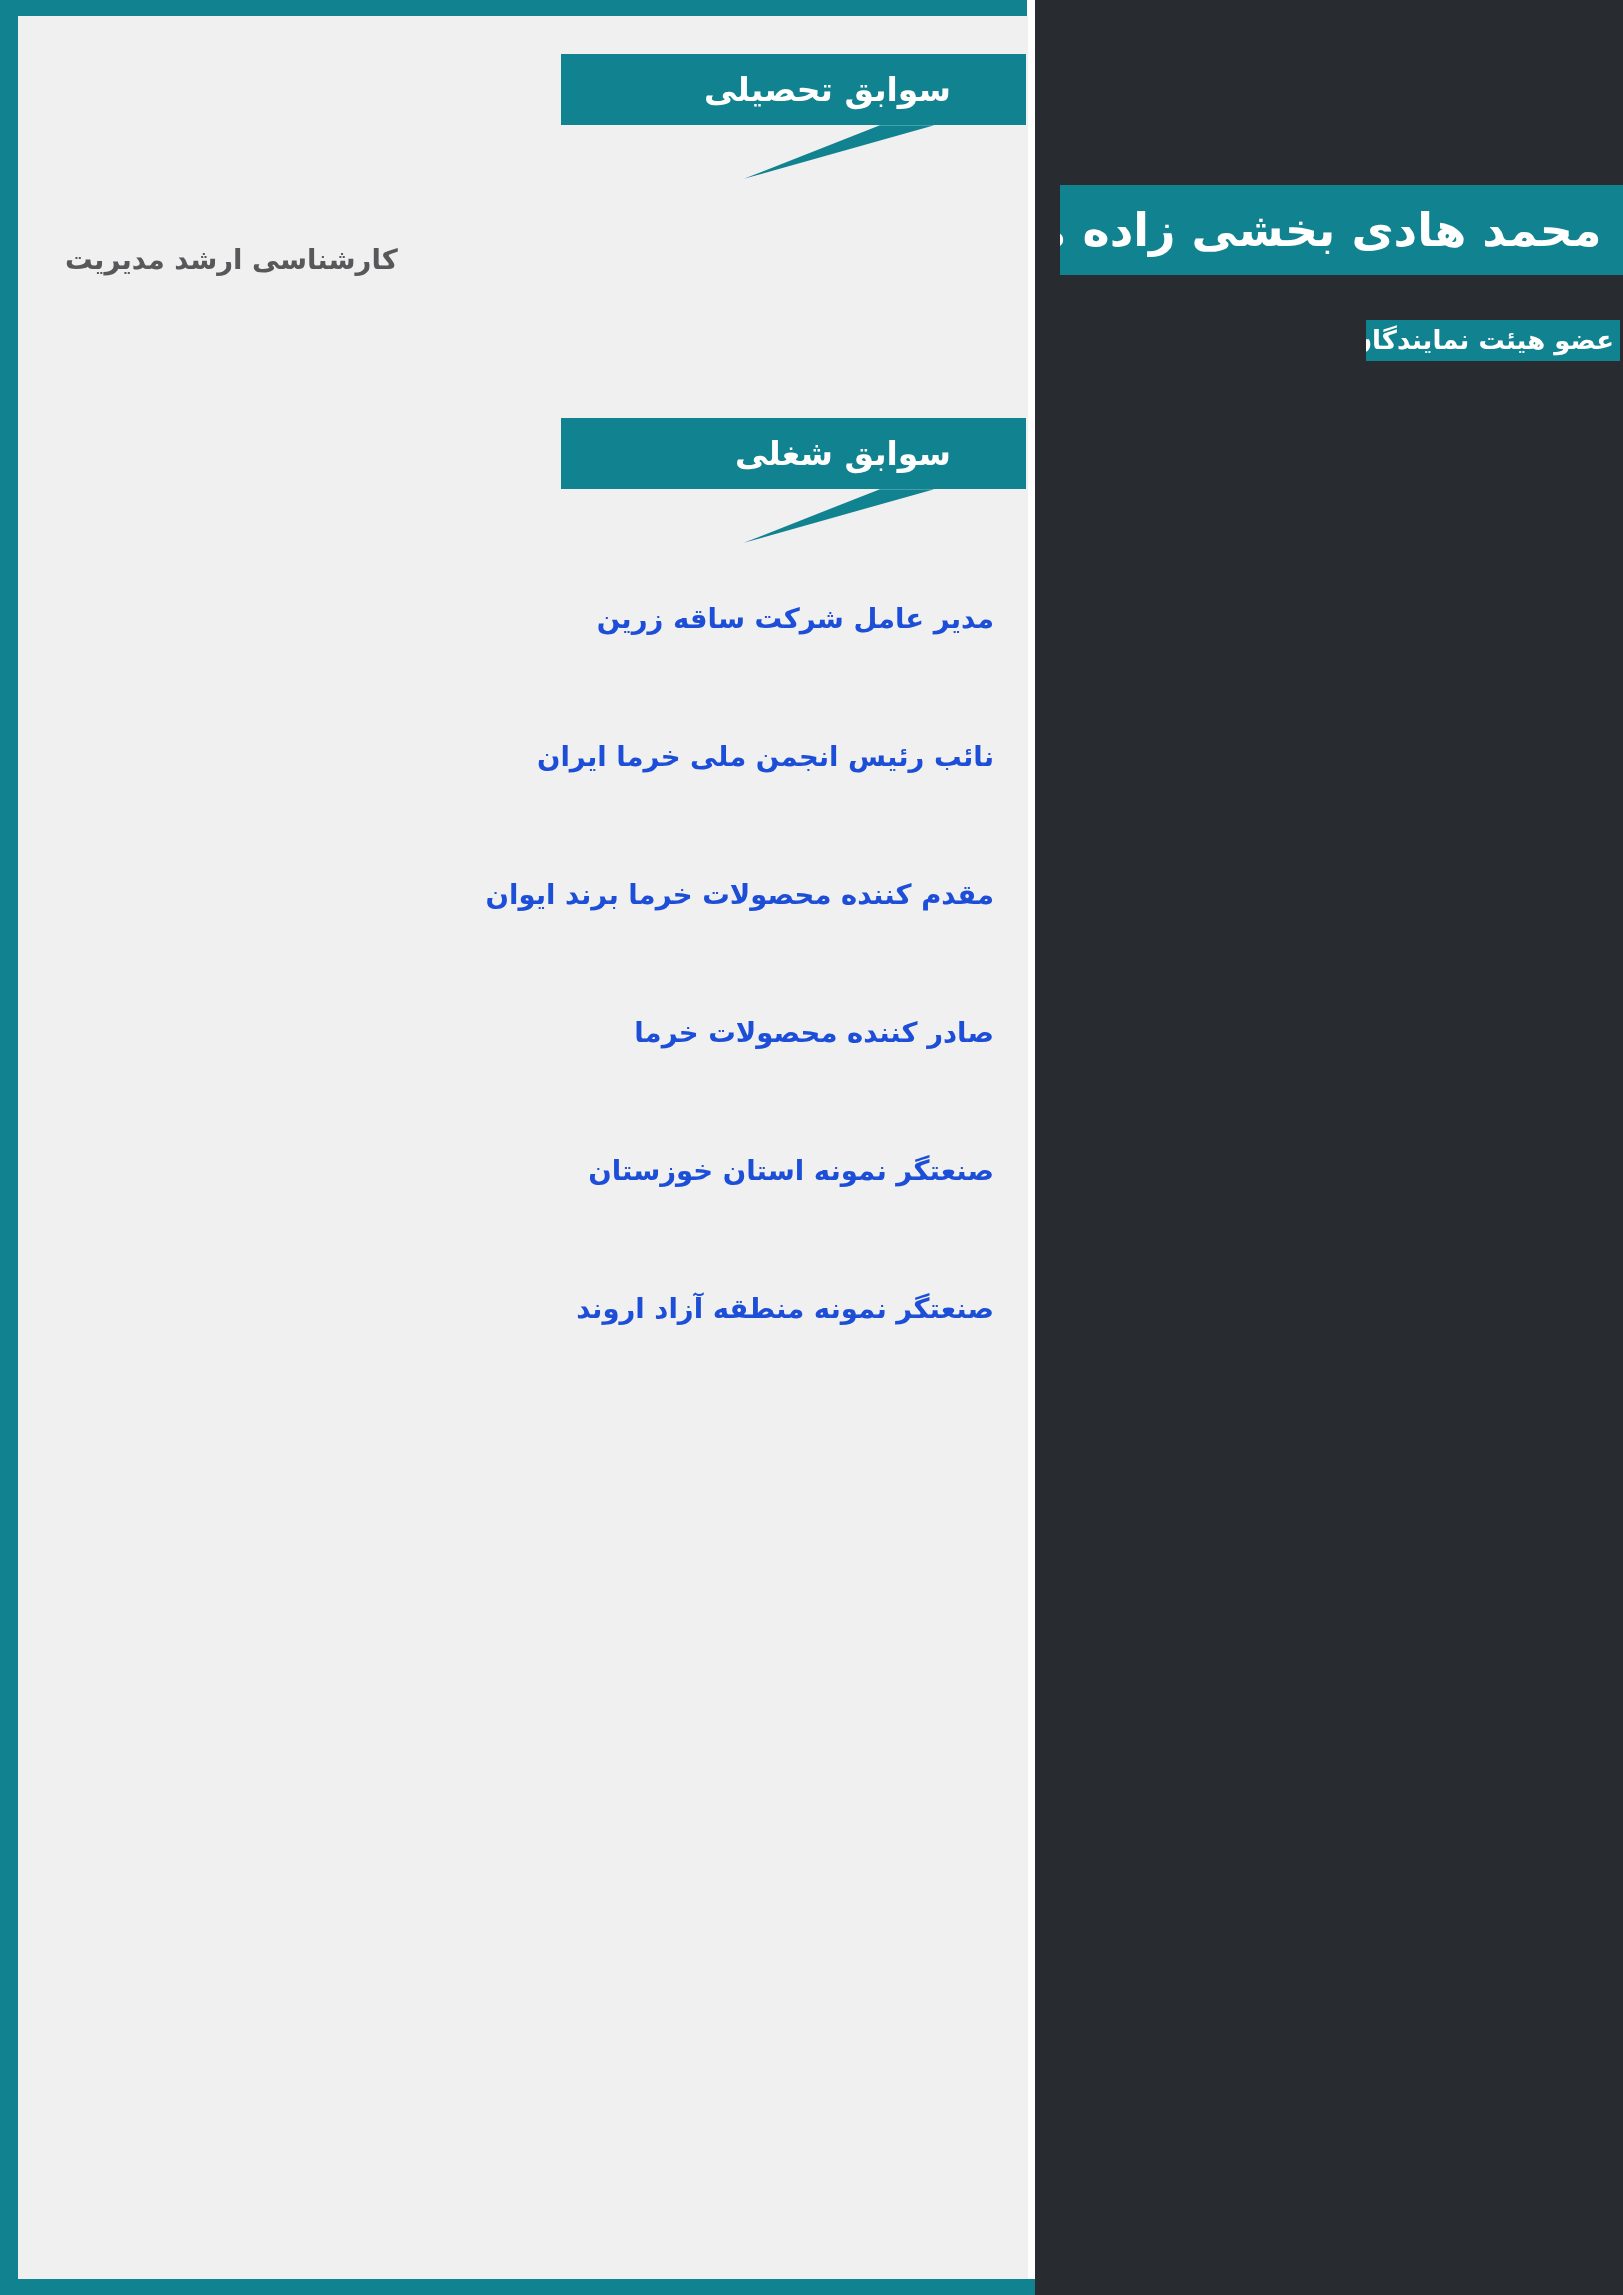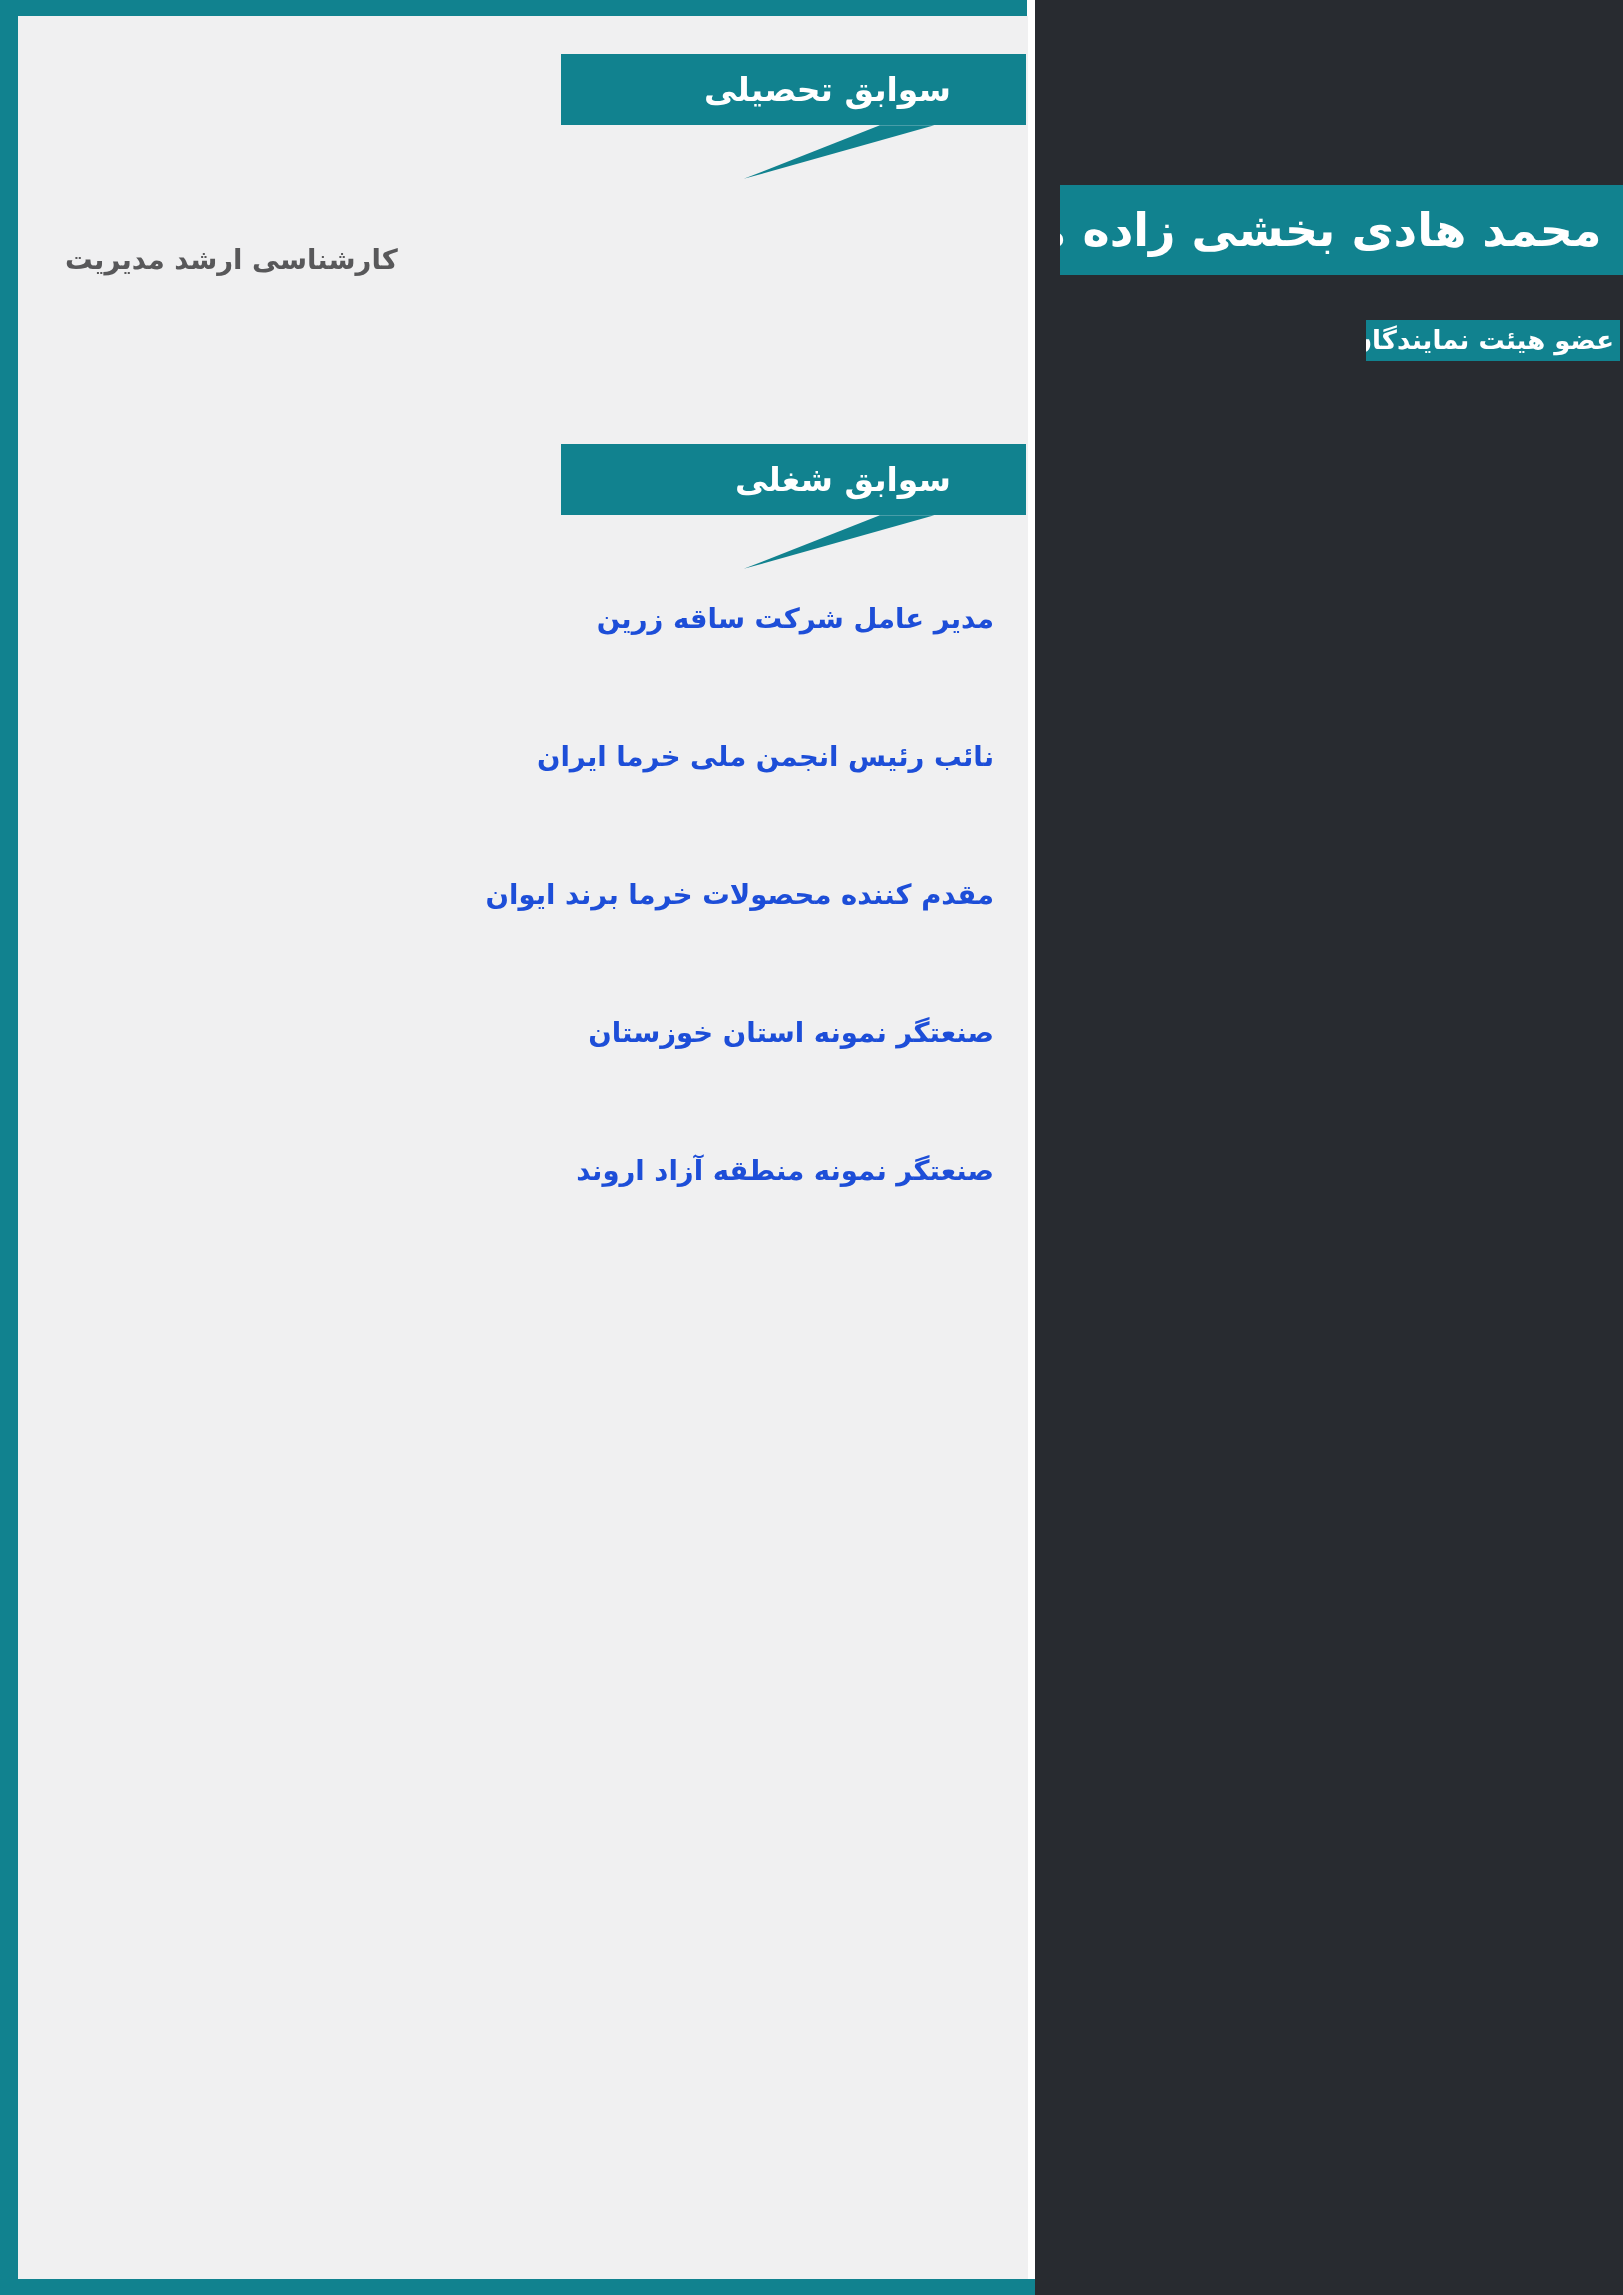--- a/index.html
+++ b/index.html
@@ -11,21 +11,21 @@
   
   .left-border{position:absolute;left:0;top:0;width:17.7px;height:2295px;background:#11828F;}
   .top-bar{position:absolute;left:0;top:0;width:1027px;height:16.4px;background:#11828F;}
   .bottom-bar{position:absolute;left:0;top:2279px;width:1035px;height:16.4px;background:#11828F;}
   .content-bg{position:absolute;left:17.7px;top:16.4px;width:1010px;height:2263px;background:#F0F0F1;}
   .sidebar{position:absolute;left:1035px;top:0;width:588px;height:2295px;background:#282B30;}
 
   
   .ribbon{position:absolute;left:561px;width:465px;height:71px;background:#11828F;}
   .ribbon.education{top:54px;}
-  .ribbon.work{top:444px;}
+  .ribbon.work{top:418px;}
   .ribbon .title{
     display:block;width:100%;height:71px;line-height:71px;
     box-sizing:border-box;padding-left:2px;padding-right:75px;
     color:#ffffff;font-size:33px;font-weight:bold;text-align:right;direction:rtl;
     white-space:nowrap;overflow:hidden;
   }
   .ribbon svg.tail{position:absolute;left:0;top:71px;width:465px;height:56px;display:block;}
 
   
   .entry{
@@ -82,20 +82,21 @@
   <span class="title">سوابق شغلی</span>
   <svg class="tail" viewBox="0 0 710 85" aria-hidden="true">
     <polygon points="487,0 570,0 279,82" fill="#11828F"></polygon>
   </svg>
 </div>
 
 <div class="work-list">
   <div class="work-item">مدیر عامل شرکت ساقه زرین</div>
   <div class="work-item">نائب رئیس انجمن ملی خرما ایران</div>
   <div class="work-item">مقدم کننده محصولات خرما برند ایوان</div>
+  <div class="work-item">صادر کننده محصولات خرما</div>
   <div class="work-item">صنعتگر نمونه استان خوزستان</div>
   <div class="work-item">صنعتگر نمونه منطقه آزاد اروند</div>
 </div>
 
 <div class="name-banner">
   <span class="name">محمد هادی بخشی زاده مقدم</span>
 </div>
 
 <div class="role-badge">
   <span class="role">عضو هیئت نمایندگان</span>

